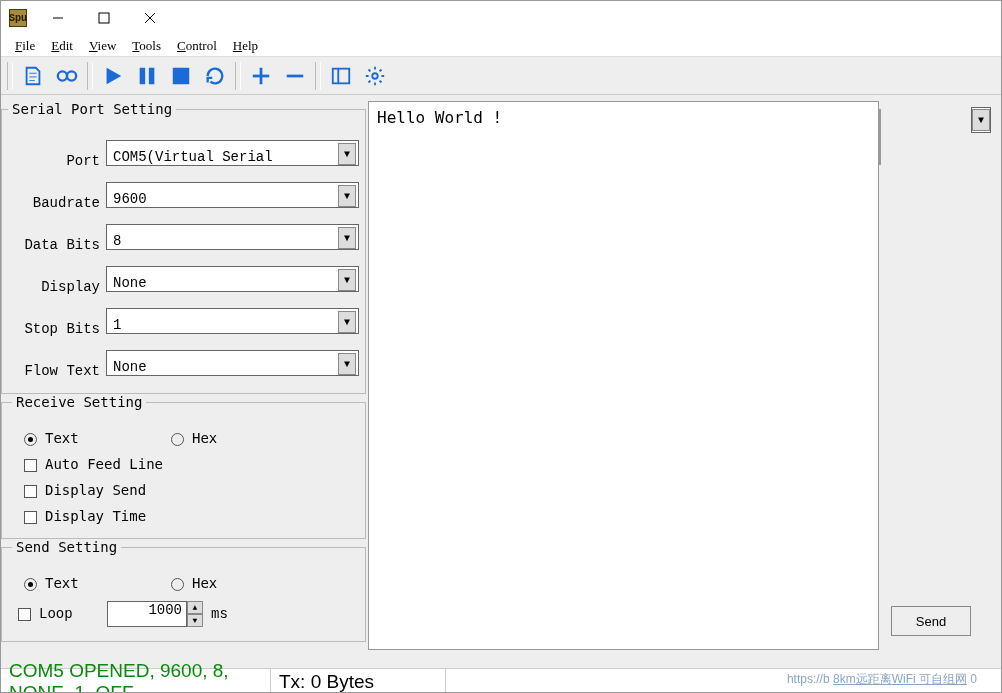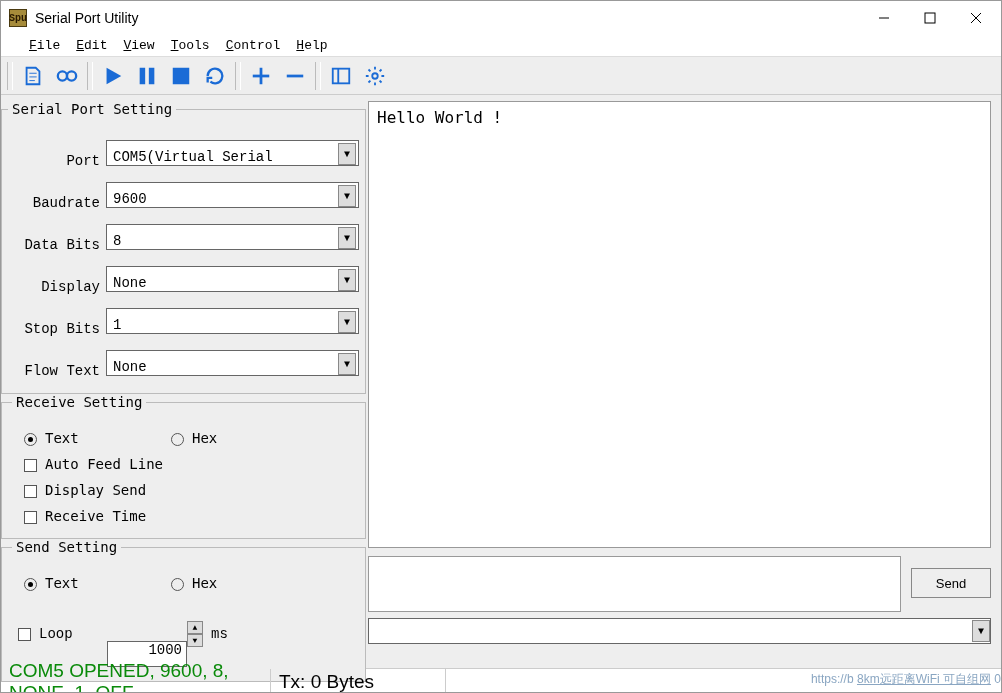--- a/index.html
+++ b/index.html
@@ -2,30 +2,30 @@
 <html><head>
 <meta charset="utf-8">
 <style>
 * { box-sizing: border-box; margin: 0; padding: 0; }
 body { font-family: "Consolas", "Courier New", monospace; font-size: 14px; background: #fff; width: 1002px; height: 693px; overflow: hidden; position: relative; border: 1px solid #999; }
 .titlebar { height: 34px; display: flex; align-items: center; padding: 0 2px 0 8px; background: #fff; }
 .app-icon { width: 18px; height: 18px; background: #a68b3a; border: 1px solid #4a3a10; display: flex; align-items: center; justify-content: center; font-size: 10px; color: #2a1a00; font-weight: bold; margin-right: 8px; }
 .title { font-family: "Segoe UI", Tahoma, sans-serif; font-size: 14px; flex: 1; }
 .win-btns { display: flex; }
 .win-btn { width: 46px; height: 32px; display: flex; align-items: center; justify-content: center; font-family: "Segoe UI", sans-serif; font-size: 14px; }
-.menubar { height: 22px; display: flex; align-items: center; padding: 0 20px; font-family: Liberation Mono, monospace; font-size: 13px; border-bottom: 1px solid #ddd; }
+.menubar { height: 22px; display: flex; align-items: center; padding: 0 6px; font-family: Liberation Serif, serif; font-size: 13px; border-bottom: 1px solid #ddd; }
 .menu-item { padding: 2px 8px; }
 .menu-item span.u { text-decoration: underline; }
 .toolbar { height: 38px; background: #eeeeee; display: flex; align-items: center; padding: 2px 4px; gap: 2px; border-bottom: 1px solid #ccc; }
 .tb-sep { width: 6px; height: 28px; border-left: 1px solid #bbb; border-right: 1px solid #fff; margin: 0 2px; }
 .tb-btn { width: 32px; height: 30px; display: flex; align-items: center; justify-content: center; }
 .tb-btn svg { width: 22px; height: 22px; }
 .content { display: flex; height: 573px; background: #eeeeee; }
 .left-panel { width: 365px; padding: 6px 0; display: flex; flex-direction: column; }
-.right-panel { flex: 1; padding: 6px 10px 24px 2px; display: flex; flex-direction: column; }
+.right-panel { flex: 1; padding: 6px 10px 18px 2px; display: flex; flex-direction: row; }
 fieldset { border: 1px solid #bbb; padding: 10px 10px 14px 10px; background: #eeeeee; }
 fieldset.sp { padding: 10px 6px 14px 6px; }
 legend { padding: 0 4px; font-family: "Consolas", monospace; }
 .form-row { display: flex; align-items: center; margin: 10px 0 0 0; }
 .form-row:first-child { margin-top: 6px; }
 .form-label { width: 98px; text-align: right; padding-right: 6px; margin-top: 16px; }
 .combo { flex: 1; height: 26px; border: 1px solid #666; background: #fff; display: flex; align-items: flex-end; padding: 0 2px 0 6px; position: relative; }
 .combo-text { flex: 1; white-space: nowrap; overflow: hidden; }
 .combo-btn { width: 18px; height: 22px; background: #ddd; border: 1px solid #888; display: flex; align-items: center; justify-content: center; font-size: 10px; }
 .radio-row, .check-row { display: flex; align-items: flex-end; gap: 8px; margin: 10px 0 0 12px; font-family: "Consolas", monospace; }
@@ -35,34 +35,33 @@
 .radio-label { width: 118px; }
 .receive-area { flex: 1; background: #fff; border: 1px solid #999; padding: 6px 8px; font-family: "Consolas", monospace; font-size: 16px; overflow: auto; }
 .send-area-row { display: flex; margin-top: 8px; gap: 10px; align-items: stretch; }
 .send-input { flex: 1; height: 56px; background: #fff; border: 1px solid #999; }
 .send-btn { width: 80px; height: 30px; align-self: flex-end; background: #eee; border: 1px solid #888; font-family: "Segoe UI", Tahoma, sans-serif; font-size: 13px; display: flex; align-items: center; justify-content: center; margin-bottom: 14px; }
 .history-combo { height: 26px; border: 1px solid #666; background: #fff; display: flex; align-items: center; margin-top: 6px; }
 .history-combo .combo-btn { margin-left: auto; }
 .statusbar { height: 26px; display: flex; align-items: center; font-family: "Segoe UI", Tahoma, sans-serif; font-size: 19px; border-top: 1px solid #ccc; }
 .status-cell { height: 100%; display: flex; align-items: center; padding: 0 8px; border-right: 1px solid #ccc; }
 .status-open { color: #0a8a0a; }
-.watermark { position: absolute; right: 0; bottom: 4px; color: #8aa6c2; font-size: 12px; font-family: "Segoe UI", sans-serif; }
+.watermark { position: absolute; right: 24px; bottom: 4px; color: #8aa6c2; font-size: 12px; font-family: "Segoe UI", sans-serif; }
 .watermark .lnk { text-decoration: underline; }
 .spin { display: flex; align-items: center; }
-.spin-input { width: 80px; height: 26px; border: 1px solid #666; background: #fff; padding: 0 4px; text-align: right; margin-top: 40px; }
+.spin-input { width: 80px; height: 26px; border: 1px solid #666; background: #fff; padding: 0 4px; text-align: right; }
 .spin-btns { display: flex; flex-direction: column; }
 .spin-btns div { width: 16px; height: 13px; border: 1px solid #888; background: #ddd; font-size: 8px; display: flex; align-items: center; justify-content: center; }
 .send-row-inline { display: flex; align-items: center; gap: 8px; margin: 10px 0 0 6px; }
 </style>
 </head>
 <body>
 
 <div class="titlebar">
   <div class="app-icon">Spu</div>
-  <div class="title">Serial Port Utility</div>
   <div class="win-btns">
     <div class="win-btn">
         <svg width="12" height="12">
           <line x1="1" y1="6" x2="11" y2="6" stroke="#000" stroke-width="1"></line>
         </svg>
       </div>
     <div class="win-btn">
         <svg width="12" height="12">
           <rect x="1" y="1" width="10" height="10" fill="none" stroke="#000" stroke-width="1"></rect>
         </svg>
@@ -210,21 +209,21 @@
       <div class="check-row">
           <span class="check"></span>
           <span>Auto Feed Line</span>
         </div>
       <div class="check-row">
           <span class="check"></span>
           <span>Display Send</span>
         </div>
       <div class="check-row">
           <span class="check"></span>
-          <span>Receive Time</span>
+          <span>Display Time</span>
         </div>
     </fieldset>
 
     <fieldset>
       <legend>Send Setting</legend>
       <div class="radio-row">
         <span class="radio sel"></span>
         <span class="radio-label">Text</span>
         <span class="radio"></span>
         <span>Hex</span>

